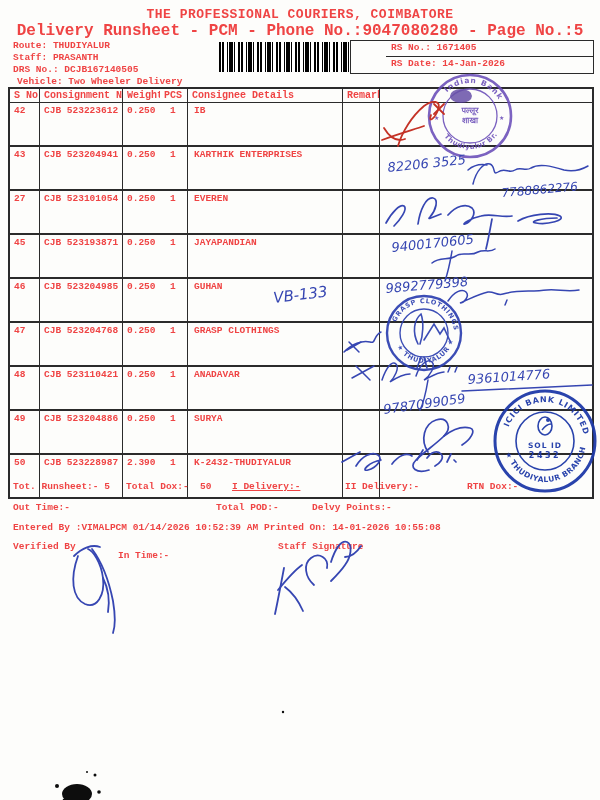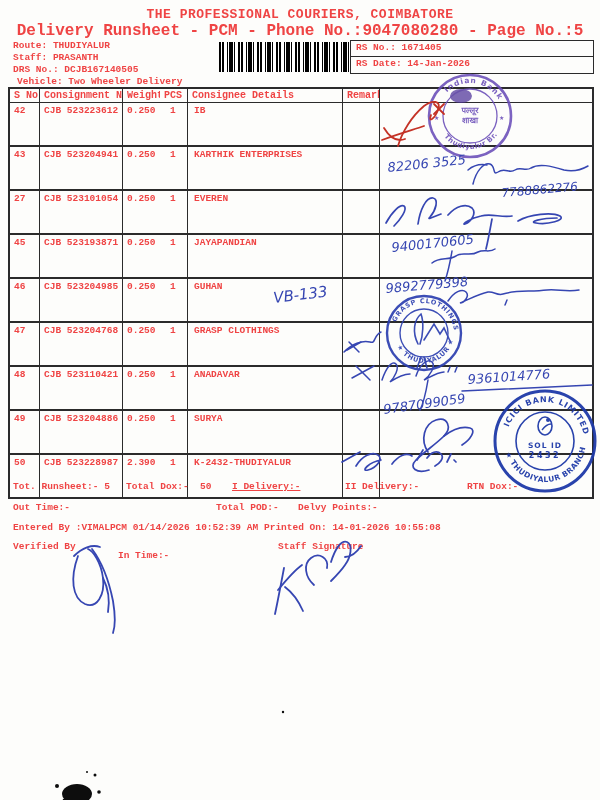--- a/index.html
+++ b/index.html
@@ -2,21 +2,21 @@
 <html><head>
 <meta charset="utf-8">
 <style>
   html,body{margin:0;padding:0;background:#e8e8e8;}
   .page{position:relative;width:600px;height:800px;background:#fdfdfb;overflow:hidden;
         font-family:"Liberation Mono","DejaVu Sans Mono",monospace;color:#ef4444;}
   .abs{position:absolute;white-space:pre;}
   .doc-title{left:0;top:7px;width:600px;text-align:center;font-size:13px;font-weight:700;letter-spacing:.5px;}
   .doc-subtitle{left:0;top:22px;width:600px;text-align:center;font-size:16px;font-weight:700;}
   .meta{font-size:9.5px;font-weight:700;}
-  .rs-box{position:absolute;left:350px;top:40px;width:244px;height:34px;border:1.5px solid #2a2a2a;box-sizing:border-box;}
+  .rs-box{position:absolute;left:350px;top:40px;width:244px;height:34px;border:1.5px solid #2a2a2a;box-sizing:border-box;padding-left:35px;}
   .rs-box .cell{height:16px;font-size:9.5px;font-weight:700;padding:1px 0 0 5px;box-sizing:border-box;white-space:pre;}
   .rs-box .cell.first{border-bottom:1px solid #2a2a2a;}
   .barcode{position:absolute;left:219px;top:42px;width:131px;height:30px;
     background:repeating-linear-gradient(90deg,#000 0 2px,#fff 2px 3px,#000 3px 5px,#fff 5px 8px,#000 8px 9px,#fff 9px 10px,#000 10px 14px,#fff 14px 15px,#000 15px 16px,#fff 16px 19px);}
   .rtable{position:absolute;left:8px;top:87px;width:586px;border:2px solid #2b2b2b;box-sizing:border-box;}
   .trow{display:grid;grid-template-columns:30px 83px 37px 28px 155px 37px 1fr;}
   .trow.head{height:13px;border-bottom:1.5px solid #2b2b2b;}
   .trow.body{height:42px;border-bottom:2px solid #2b2b2b;}
   .trow.body:last-child{border-bottom:none;}
   .td{border-right:1.5px solid #2b2b2b;box-sizing:border-box;font-size:9.5px;font-weight:700;
@@ -148,21 +148,21 @@
 
   <div class="abs footer-line" style="left:13px;top:481px;">Tot. Runsheet:- 5</div>
   <div class="abs footer-line" style="left:126px;top:481px;">Total Dox:-  50</div>
   <div class="abs footer-line" style="left:232px;top:481px;text-decoration:underline;">I Delivery:-</div>
   <div class="abs footer-line" style="left:345px;top:481px;text-align:center;">II Delivery:-</div>
   <div class="abs footer-line" style="left:467px;top:481px;">RTN Dox:-</div>
 
   <div class="abs footer-line" style="left:13px;top:502px;">Out Time:-</div>
   <div class="abs footer-line" style="left:118px;top:502px;margin-top:48px;">In Time:-</div>
   <div class="abs footer-line" style="left:216px;top:502px;">Total POD:-</div>
-  <div class="abs footer-line" style="left:298px;top:502px;text-align:center;">Delvy Points:-</div>
+  <div class="abs footer-line" style="left:312px;top:502px;text-align:center;">Delvy Points:-</div>
 
   <div class="abs footer-line" style="left:13px;top:522px;">Entered By :VIMALPCM 01/14/2026 10:52:39 AM</div>
   <div class="abs footer-line" style="left:264px;top:522px;">Printed On: 14-01-2026 10:55:08</div>
 
   <div class="abs footer-line" style="left:13px;top:541px;">Verified By</div>
   <div class="abs footer-line" style="left:278px;top:541px;">Staff Signature</div>
 
   <svg class="overlay" width="600" height="800" viewBox="0 0 600 800">
 
     <g opacity="0.88">

